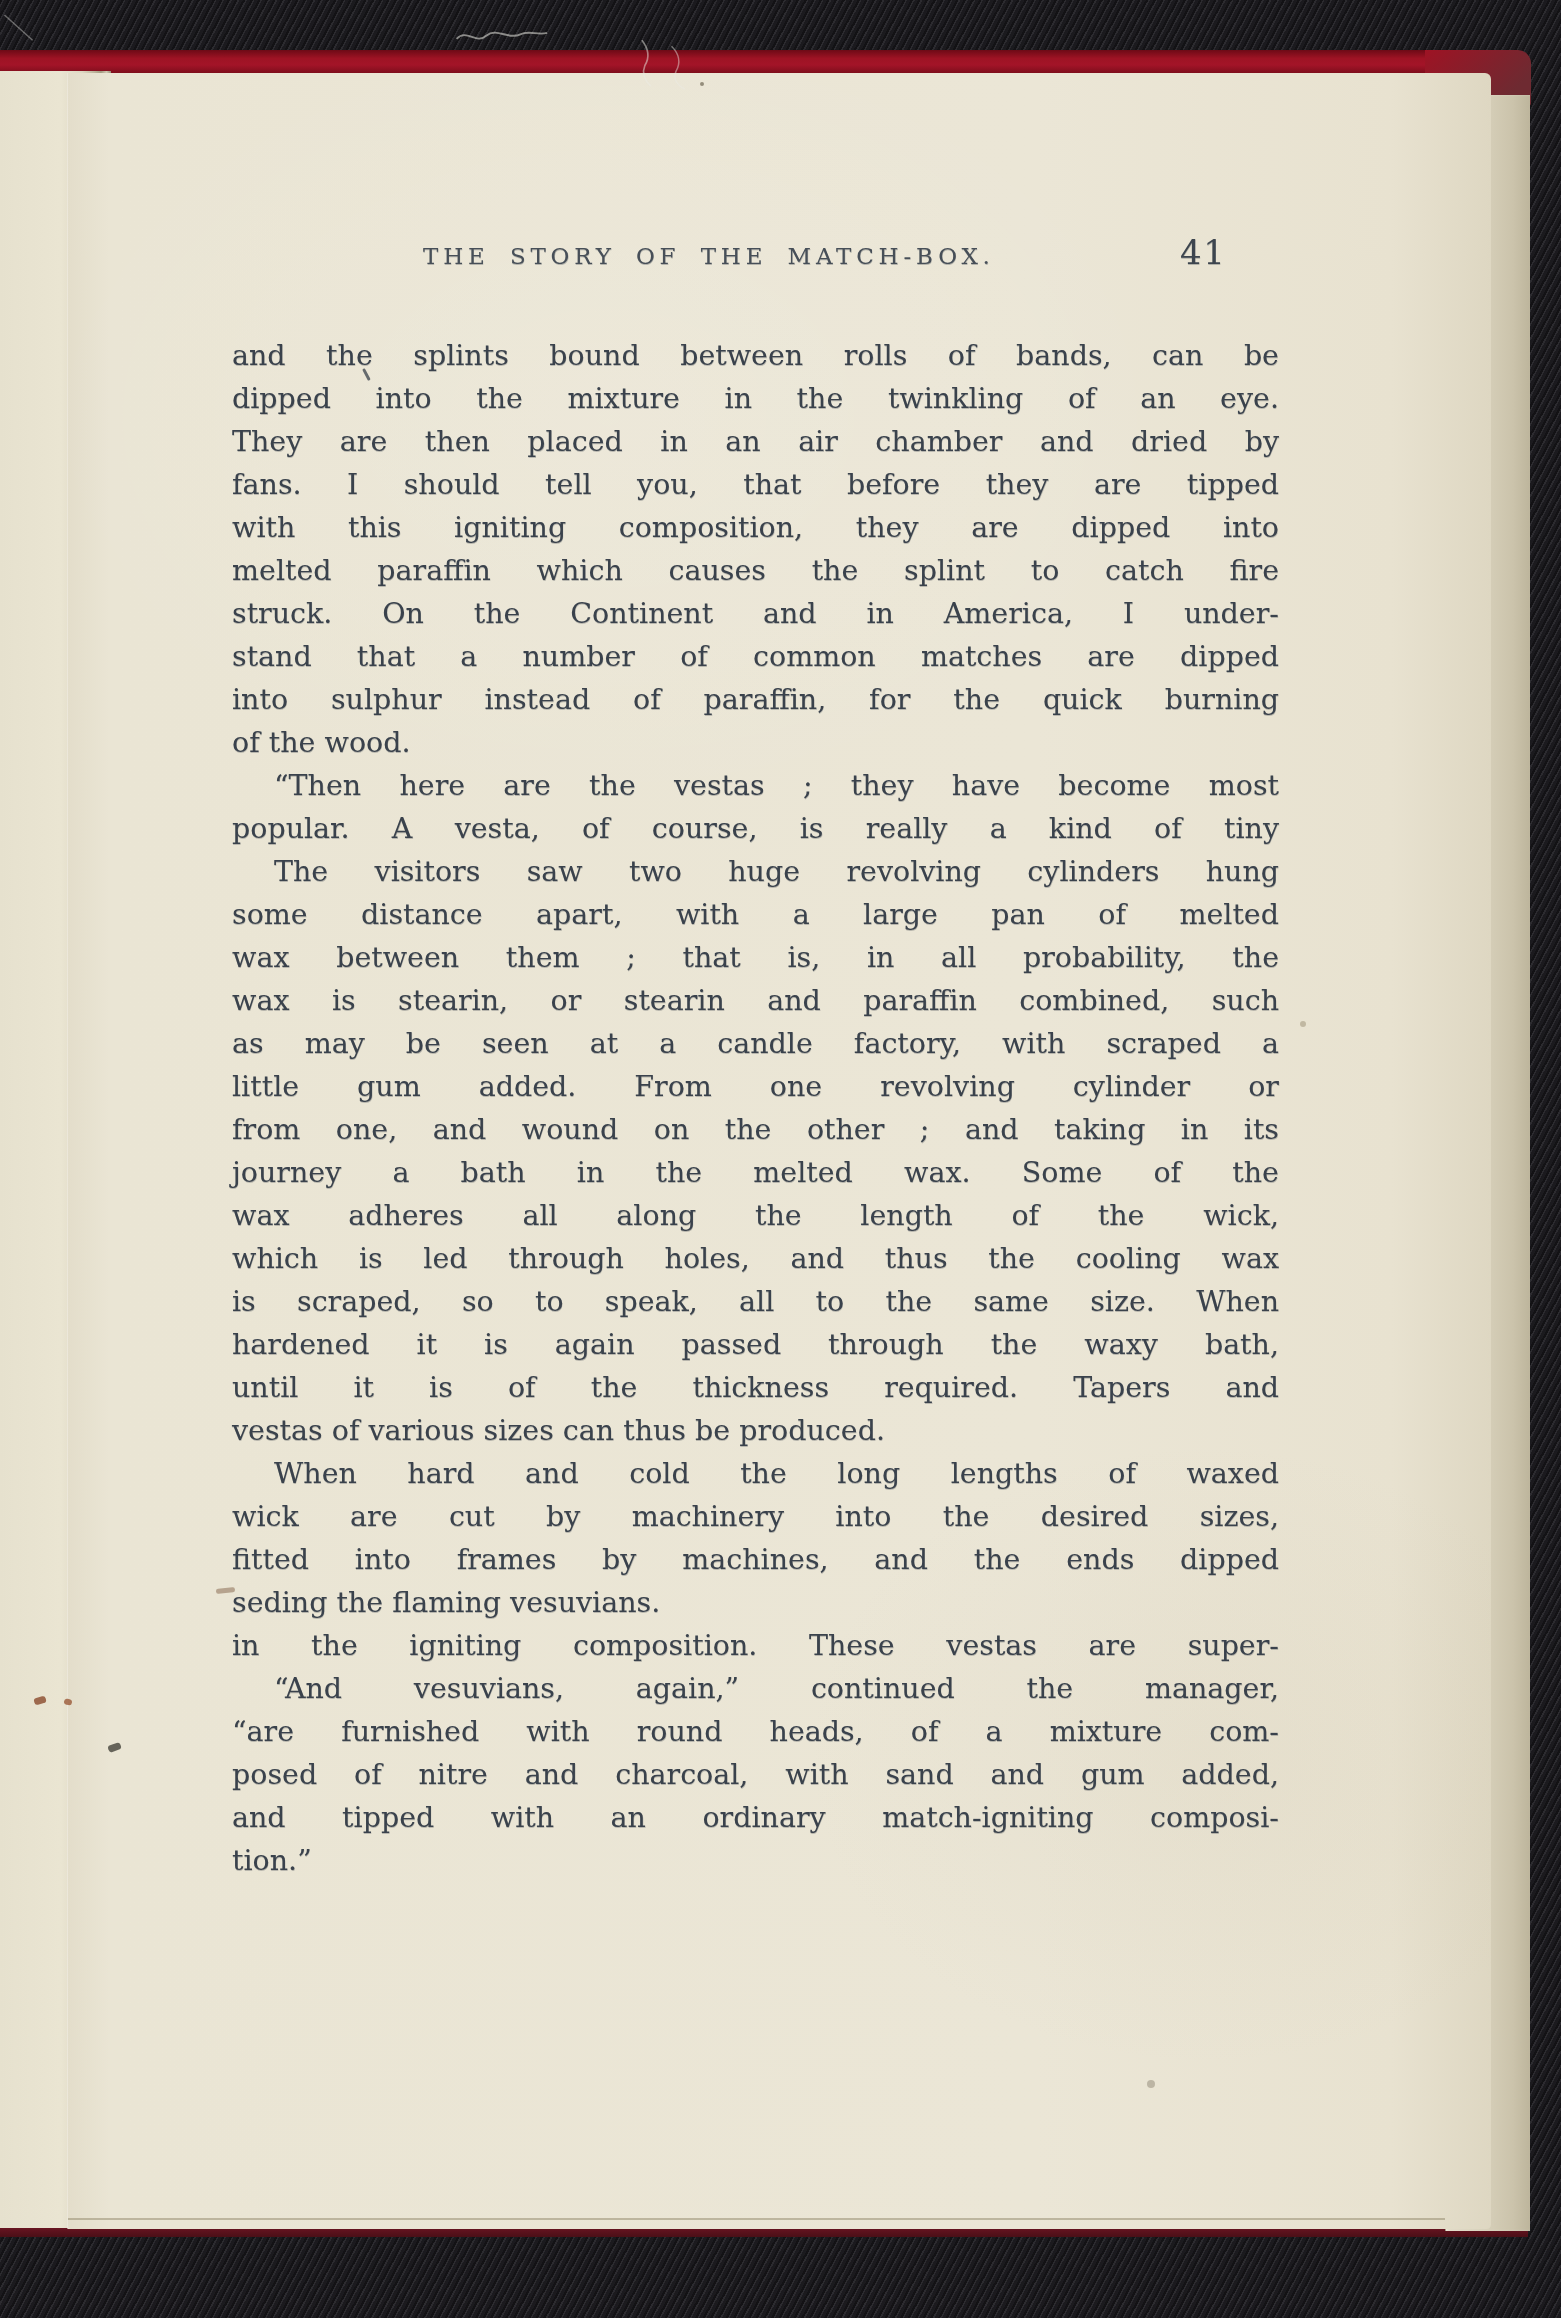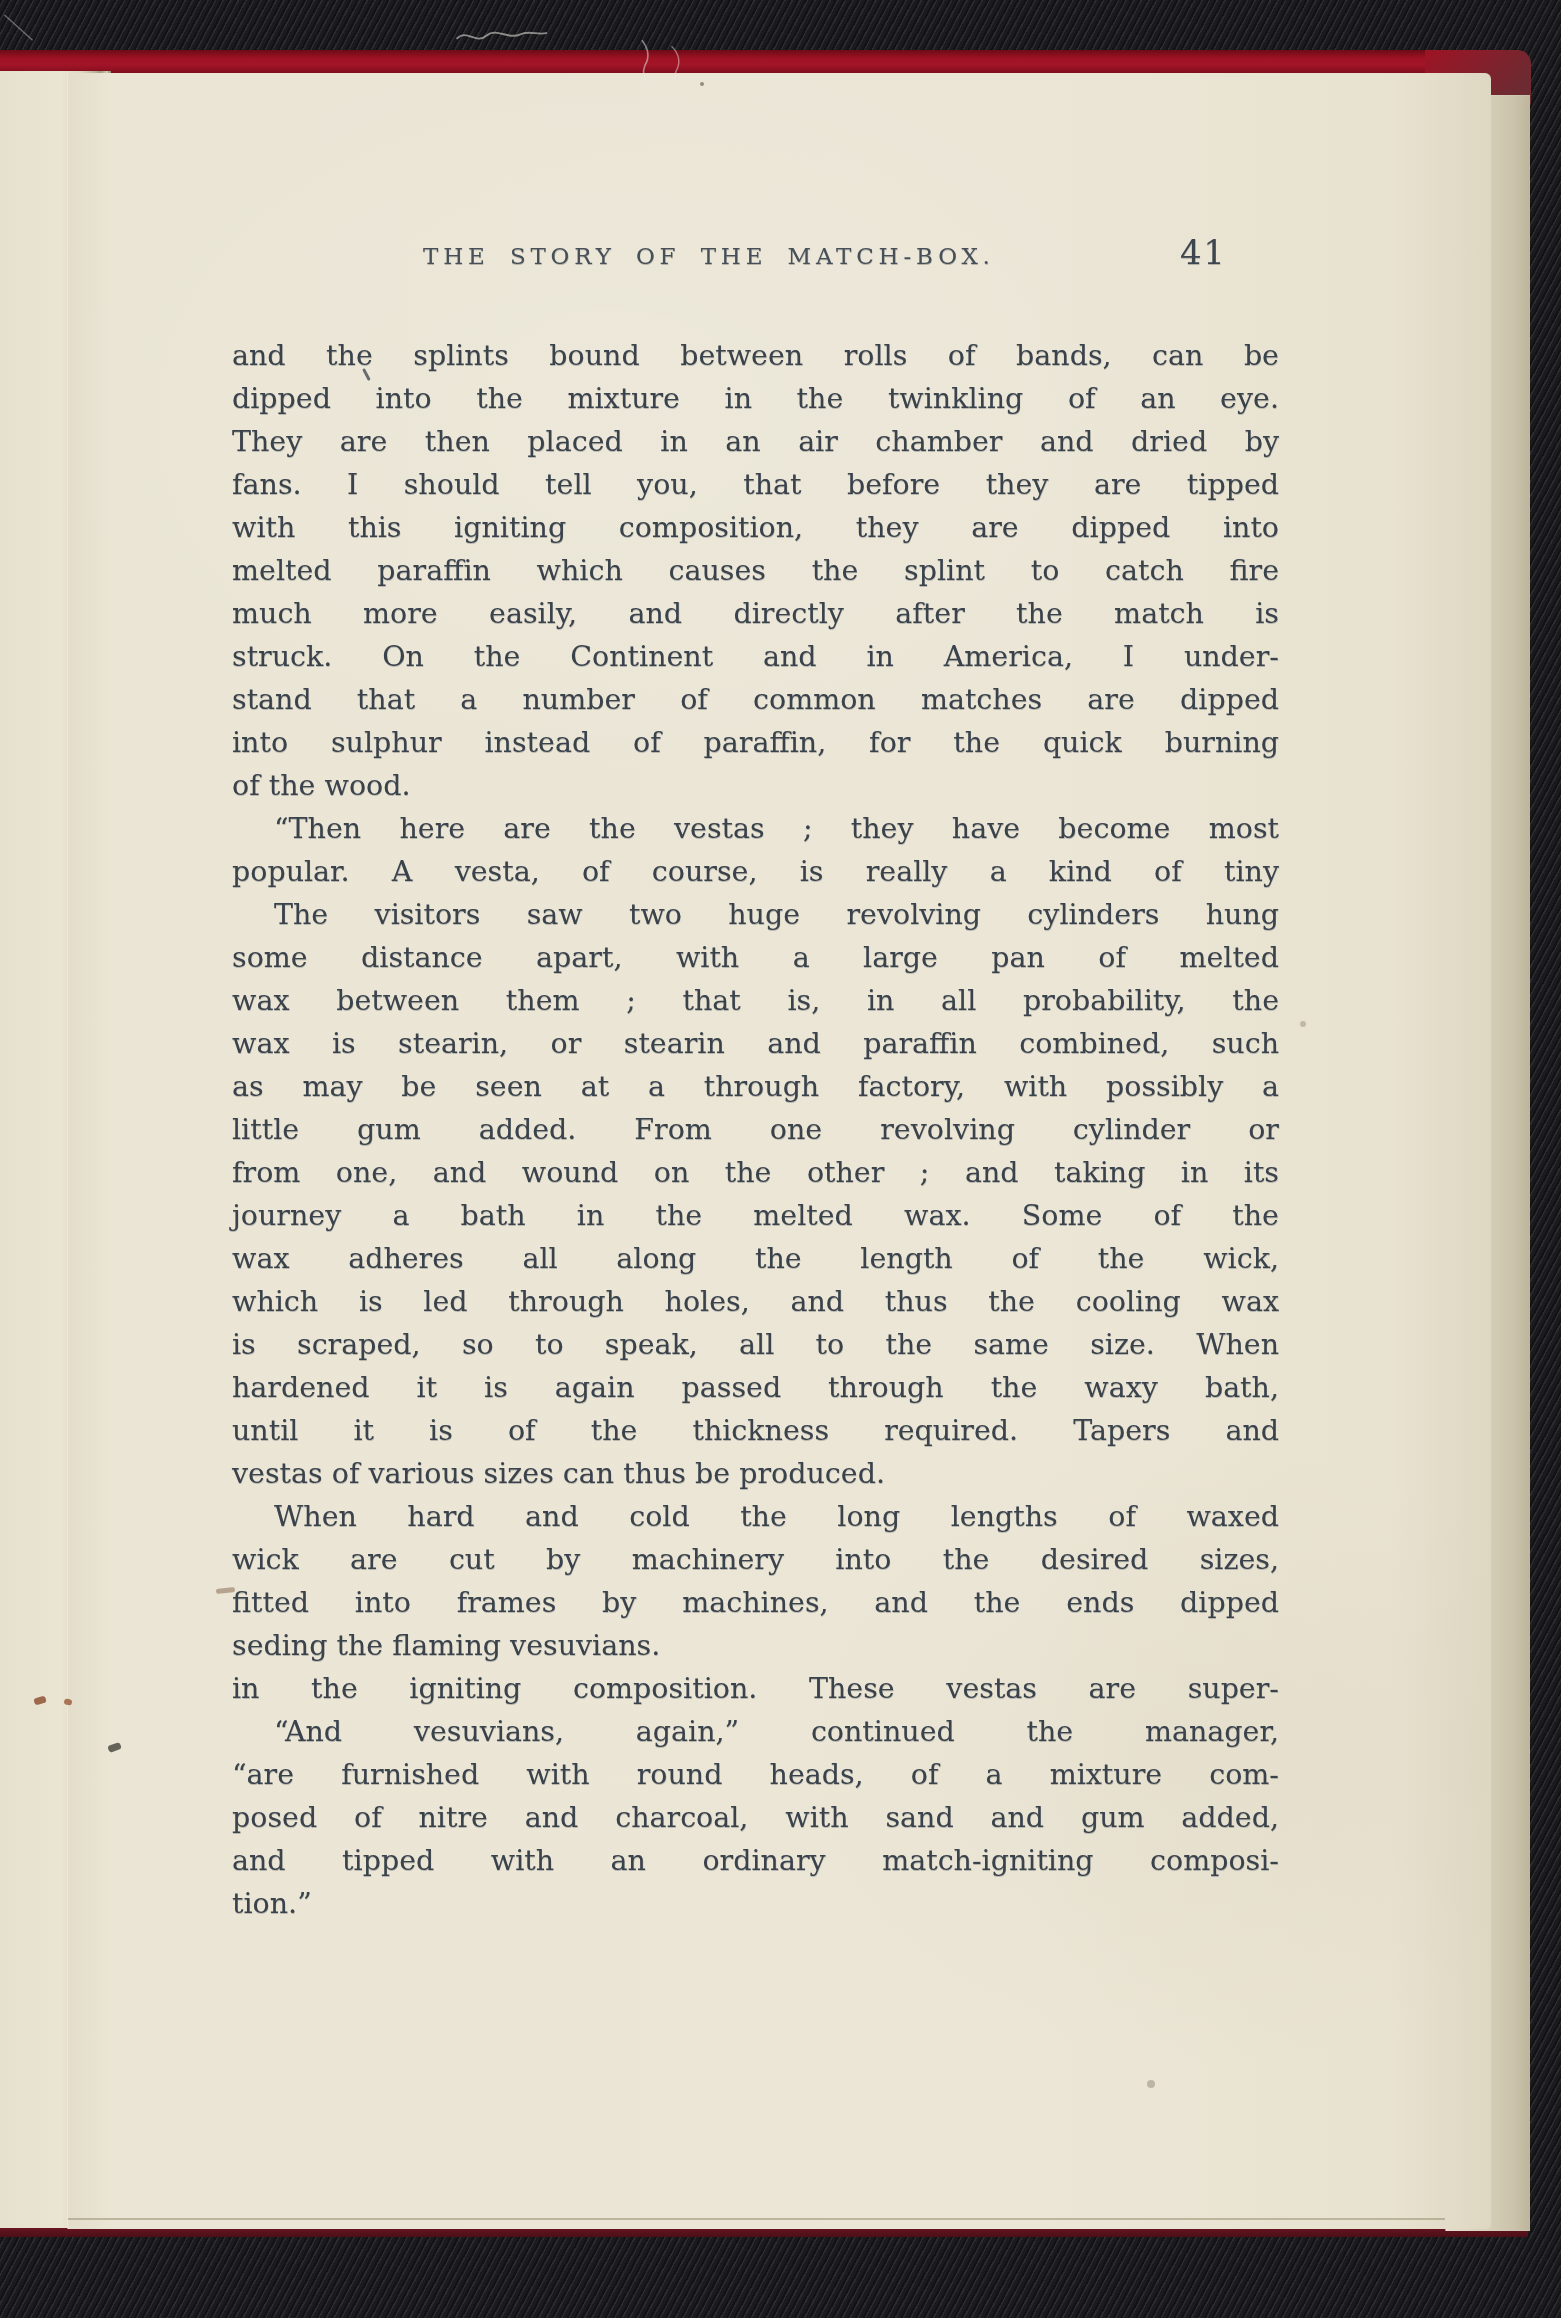--- a/index.html
+++ b/index.html
@@ -118,36 +118,35 @@
       <span id="page-number">41</span>
     </div>
     <div id="text-block">
         <div class="paragraph">
           <div class="line">and the splints bound between rolls of bands, can be</div>
           <div class="line">dipped into the mixture in the twinkling of an eye.</div>
           <div class="line">They are then placed in an air chamber and dried by</div>
           <div class="line">fans. I should tell you, that before they are tipped</div>
           <div class="line">with this igniting composition, they are dipped into</div>
           <div class="line">melted paraffin which causes the splint to catch fire</div>
-          <div class="line">much more easily, and directly after the match is</div>
           <div class="line">struck. On the Continent and in America, I under-</div>
           <div class="line">stand that a number of common matches are dipped</div>
           <div class="line">into sulphur instead of paraffin, for the quick burning</div>
           <div class="line last">of the wood.</div>
         </div>
         <div class="paragraph">
           <div class="line indent">“Then here are the vestas ; they have become most</div>
           <div class="line">popular. A vesta, of course, is really a kind of tiny</div>
         </div>
         <div class="paragraph">
           <div class="line indent">The visitors saw two huge revolving cylinders hung</div>
           <div class="line">some distance apart, with a large pan of melted</div>
           <div class="line">wax between them ; that is, in all probability, the</div>
           <div class="line">wax is stearin, or stearin and paraffin combined, such</div>
-          <div class="line">as may be seen at a through factory, with possibly a</div>
+          <div class="line">as may be seen at a candle factory, with scraped a</div>
           <div class="line">little gum added. From one revolving cylinder or</div>
           <div class="line">from one, and wound on the other ; and taking in its</div>
           <div class="line">journey a bath in the melted wax. Some of the</div>
           <div class="line">wax adheres all along the length of the wick,</div>
           <div class="line">which is led through holes, and thus the cooling wax</div>
           <div class="line">is scraped, so to speak, all to the same size. When</div>
           <div class="line">hardened it is again passed through the waxy bath,</div>
           <div class="line">until it is of the thickness required. Tapers and</div>
           <div class="line last">vestas of various sizes can thus be produced.</div>
         </div>

